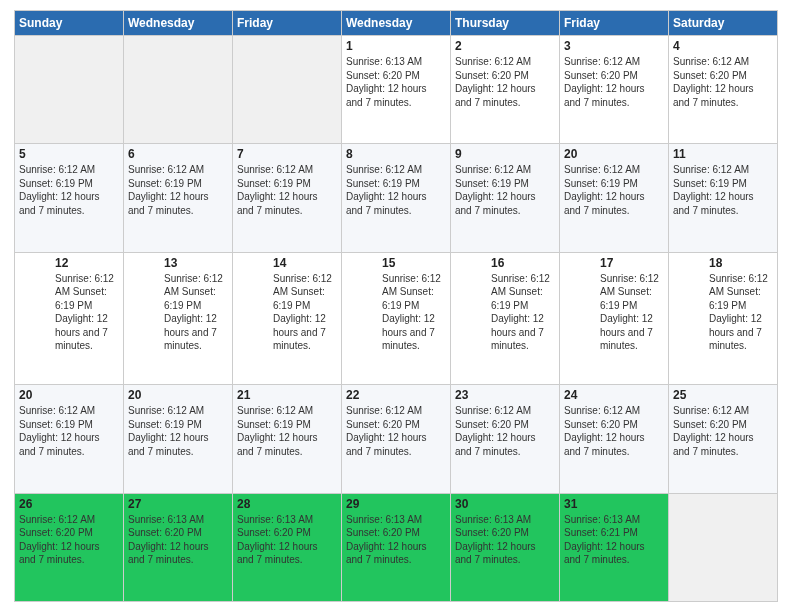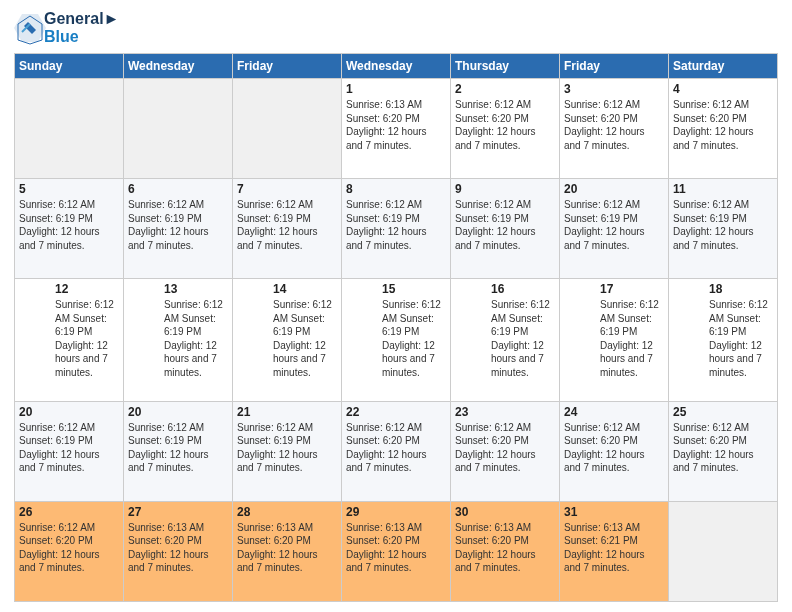--- a/index.html
+++ b/index.html
@@ -92,46 +92,26 @@
       line-height: 1.35;
     }
     .empty-cell {
       background: #f0f0f0 !important;
     }
     
     .row-1 td { background: #ffffff; }
     .row-2 td { background: #eef2f7; }
     .row-3 td { background: #ffffff; padding-left: 40px; }
     .row-4 td { background: #eef2f7; }
-    .row-5 td { background: #fdba74; }
+    .row-5 td { background: #22c55e; }
   </style>
 </head>
 <body>
 
 <div class="page">
-  <div class="header">
-    <div class="logo-wrapper">
-      <div class="logo-icon">
-        <svg width="32" height="32" viewBox="0 0 32 32">
-          <polygon points="8,28 24,28 32,14 24,0 8,0 0,14" fill="#2b6cb0" opacity="0.15"></polygon>
-          <polygon points="16,2 28,10 28,26 16,30 4,26 4,10" fill="none" stroke="#2b6cb0" stroke-width="1"></polygon>
-          <path d="M14 8 L22 16 L18 20 L10 12 Z" fill="#2b6cb0"></path>
-          <path d="M8 18 L16 10" stroke="#4a9fd4" stroke-width="2"></path>
-        </svg>
-      </div>
-      <div class="logo-text">
-          <div style="font-size:16px;font-weight:bold;color:#1a3a5c;">General►</div>
-          <div style="font-size:16px;font-weight:bold;color:#1a7fc4;">Blue</div>
-        </div>
-    </div>
-    <div class="title-area">
-      <div class="month-title"></div>
-      <div class="location-title"></div>
-    </div>
-  </div>
 
   <table class="calendar">
     <thead>
       <tr>
       <th>Sunday</th>
           <th>Wednesday</th>
           <th>Friday</th>
           <th>Wednesday</th>
           <th>Thursday</th>
           <th>Friday</th>

